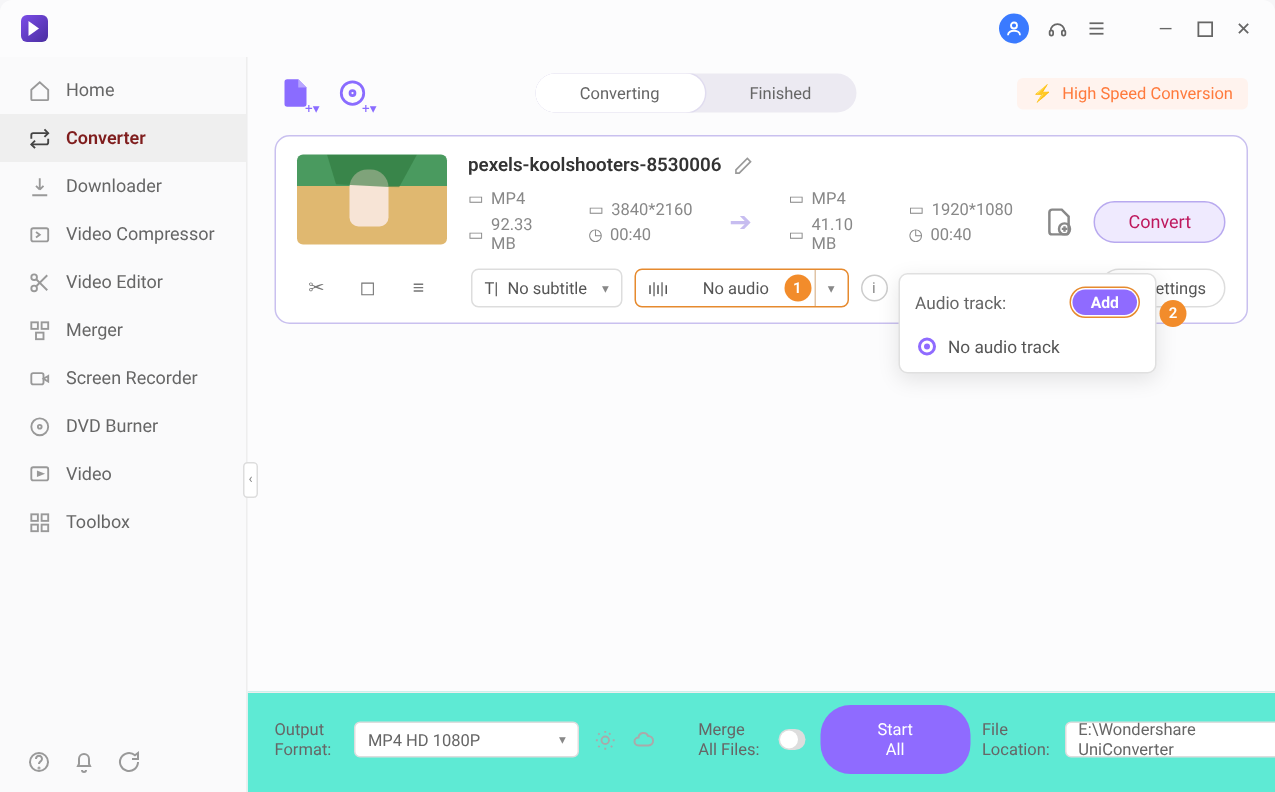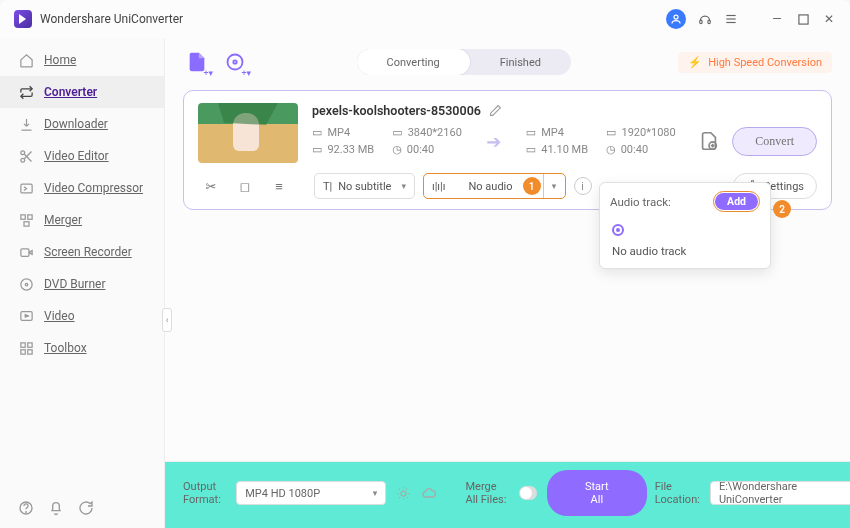--- a/index.html
+++ b/index.html
@@ -9,22 +9,22 @@
 .logo { width:18px; height:18px; border-radius:4px; background:linear-gradient(135deg,#7b4de8,#4a2ea0); position:relative; margin-right:8px; }
 .logo::after{content:"";position:absolute;left:5px;top:4px;width:0;height:0;border-left:7px solid #fff;border-top:5px solid transparent;border-bottom:5px solid transparent;}
 .app-title { font-size:12px; color:#444; }
 .titlebar-spacer { flex:1; }
 .titlebar-icons { display:flex; align-items:center; gap:12px; }
 .tcircle { width:20px; height:20px; border-radius:50%; display:flex; align-items:center; justify-content:center; }
 .tcircle.blue { background:#3a7aff; color:#fff; }
 .winbtn { width:14px; height:14px; display:flex; align-items:center; justify-content:center; color:#666; font-size:12px; }
 .body { flex:1; display:flex; min-height:0; }
 .sidebar { width:165px; background:#fafafb; border-right:1px solid #eee; display:flex; flex-direction:column; padding-top:6px; position:relative;}
-.side-item { display:flex; align-items:center; gap:10px; padding:8px 18px; font-size:12px; color:#666; cursor:pointer;text-decoration:underline; }
-.side-item.active { background:#efefef; color:#4c1d95; font-weight:600; }
+.side-item { display:flex; align-items:center; gap:10px; padding:8px 18px; font-size:12px; color:#666; cursor:pointer; }
+.side-item.active { background:#efefef; color:#7f1d1d; font-weight:600; }
 .side-icon { width:16px; height:16px; display:flex; align-items:center; justify-content:center; color:#999;}
 .side-item.active .side-icon{color:#444;}
 .collapse-handle{position:absolute;right:-8px;top:270px;width:10px;height:24px;background:#fff;border:1px solid #ddd;border-radius:3px;display:flex;align-items:center;justify-content:center;font-size:9px;color:#888;}
 .sidebar-bottom { margin-top:auto; display:flex; gap:14px; padding:12px 18px; color:#888; }
 .main { flex:1; display:flex; flex-direction:column; min-width:0;}
 .topbar { display:flex; align-items:center; height:48px; padding:0 18px; gap:10px; }
 .action-icon { width:28px; height:28px; display:flex; align-items:center; justify-content:center; color:#8a6cff; position:relative;}
 .action-icon .plus{position:absolute;right:-2px;bottom:-2px;font-size:9px;color:#8a6cff;}
 .segmented { display:flex; background:#eceaf2; border-radius:16px; overflow:hidden; height:26px; margin-left:auto; margin-right:auto;}
 .segmented > div { padding:0 30px; font-size:11px; display:flex; align-items:center; color:#666; cursor:pointer;}
@@ -36,54 +36,53 @@
 .thumb::before{content:"";position:absolute;left:35px;top:10px;width:26px;height:38px;background:#f7e4d6;border-radius:12px 12px 6px 6px;}
 .thumb::after{content:"";position:absolute;left:20px;top:0;width:60px;height:22px;background:rgba(46,120,60,.6);clip-path:polygon(0 0,100% 0,80% 100%,10% 90%);}
 .meta { flex:1; }
 .fname { font-size:12.5px; font-weight:600; color:#333; display:flex; align-items:center; gap:8px;}
 .specs { display:flex; align-items:center; margin-top:8px; gap:18px; font-size:11px; color:#888;}
 .spec-col { display:flex; flex-direction:column; gap:4px;}
 .spec-row { display:flex; align-items:center; gap:5px;}
 .arrow-mid { width:28px; height:28px; display:flex; align-items:center; justify-content:center; color:#c7bdf0; align-self:center; font-size:18px;}
 .convert-side { display:flex; align-items:center; gap:10px; margin-left:auto;}
 .gearfile { width:26px; height:26px; display:flex; align-items:center; justify-content:center; color:#888; position:relative;}
-.convert-btn { border:1px solid #b8a9ef; background:#efeafe; color:#737373; font-size:12px; padding:6px 22px; border-radius:16px; cursor:pointer;font-family:Liberation Serif, serif;}
+.convert-btn { border:1px solid #b8a9ef; background:#efeafe; color:#be185d; font-size:12px; padding:6px 22px; border-radius:16px; cursor:pointer;}
 .row2 { display:flex; align-items:center; gap:8px; margin-top:10px;}
 .mini { width:26px; height:22px; display:flex; align-items:center; justify-content:center; color:#777; font-size:13px;}
 .pill { display:flex; align-items:center; gap:6px; border:1px solid #ddd; border-radius:5px; height:26px; padding:0 8px; font-size:11px; color:#555; background:#fff;}
 .caret { margin-left:4px; font-size:9px; color:#888;}
 .callout { width:18px; height:18px; border-radius:50%; background:#f28c2b; color:#fff; font-size:10px; font-weight:600; display:flex; align-items:center; justify-content:center;}
 .audio-seg { display:flex; align-items:center; border:1.5px solid #e68a2e; border-radius:5px; height:26px; overflow:hidden;}
 .audio-seg .lbl{padding:0 8px;font-size:11px;color:#555;display:flex;align-items:center;gap:23px;}
 .audio-seg .dd { width:22px; display:flex; align-items:center; justify-content:center; border-left:1px solid #e0c4a6; height:100%; font-size:9px; color:#888;}
 .info-circ{width:18px;height:18px;border:1px solid #ccc;border-radius:50%;font-size:10px;display:flex;align-items:center;justify-content:center;color:#888;}
 .settings-pill { margin-left:auto; display:flex; align-items:center; gap:5px; border:1px solid #ddd; border-radius:14px; height:26px; padding:0 12px; font-size:11px; color:#555;}
 .dropdown { position:absolute; left:434px; top:96px; width:172px; background:#fff; border:1px solid #e0e0e0; border-radius:6px; box-shadow:0 4px 14px rgba(0,0,0,.1); padding:8px 10px 6px 10px; font-size:11.5px;}
 .dd-head { display:flex; align-items:center; justify-content:space-between; color:#666; margin-bottom:8px;}
 .add-btn { background:#8f6bff; color:#fff; border:none; border-radius:10px; font-size:10.5px; padding:2px 12px; cursor:pointer;font-weight:bold;}
 .add-wrap { display:flex; align-items:center; gap:6px; border:1.5px solid #e68a2e; border-radius:12px; padding:1px;}
-.dd-opt { display:flex; align-items:flex-start; gap:8px; padding:4px 2px; color:#555;flex-direction:column;}
+.dd-opt { display:flex; align-items:center; gap:8px; padding:4px 2px; color:#555;}
 .radio { width:12px; height:12px; border:2px solid #8f6bff; border-radius:50%; display:inline-block; position:relative;}
 .radio::after{content:"";position:absolute;left:2px;top:2px;width:4px;height:4px;background:#8f6bff;border-radius:50%;}
 .callout2 { position:absolute; left:608px; top:114px;}
 .footer { margin-top:auto; border-top:1px solid #eee; padding:8px 18px 12px 18px; display:flex; flex-direction:row; gap:8px; font-size:11px; color:#666; background:#5eead4;}
 .frow { display:flex; align-items:center; gap:10px;}
 .fselect { display:flex; align-items:center; justify-content:space-between; border:1px solid #ddd; background:#fff; border-radius:4px; height:24px; padding:0 8px; min-width:150px; font-size:11px;}
 .toggle { width:30px; height:14px; background:#ddd; border-radius:8px; position:relative;}
 .toggle::after{content:"";position:absolute;left:1px;top:1px;width:12px;height:12px;background:#fff;border-radius:50%;}
 .startall { margin-left:auto; background:#8f6bff; color:#fff; border:none; border-radius:20px; padding:10px 38px; font-size:11px; cursor:pointer;}
 svg { display:block; }
 </style>
 </head>
 <body>
 
 <div class="window">
   <div class="titlebar">
     <div class="logo"></div>
-    <div class="app-title">Wondershare UniConverter</div>
     <div class="titlebar-spacer"></div>
     <div class="titlebar-icons">
       <div class="tcircle blue">
           <svg width="12" height="12" viewBox="0 0 24 24" fill="none" stroke="#fff" stroke-width="2.5">
             <circle cx="12" cy="8" r="4"></circle>
             <path d="M4 21c0-4 4-6 8-6s8 2 8 6"></path>
           </svg>
         </div>
       <div class="winbtn">
           <svg width="16" height="16" viewBox="0 0 24 24" fill="none" stroke="#666" stroke-width="2">
@@ -135,36 +134,36 @@
           <span class="side-icon">
             <svg width="15" height="15" viewBox="0 0 24 24" fill="none" stroke="currentColor" stroke-width="2">
               <path d="M12 3v12m0 0l-4-4m4 4l4-4M4 21h16"></path>
             </svg>
           </span>
           <span>Downloader</span>
         </div>
       <div class="side-item">
           <span class="side-icon">
             <svg width="15" height="15" viewBox="0 0 24 24" fill="none" stroke="currentColor" stroke-width="2">
+              <rect x="3" y="5" width="18" height="14" rx="2"></rect>
+              <path d="M8 9l4 3-4 3"></path>
+            </svg>
+          </span>
+          <span>Video Compressor</span>
+        </div>
+      <div class="side-item">
+          <span class="side-icon">
+            <svg width="15" height="15" viewBox="0 0 24 24" fill="none" stroke="currentColor" stroke-width="2">
               <circle cx="6" cy="6" r="3"></circle>
               <circle cx="6" cy="18" r="3"></circle>
               <line x1="20" y1="4" x2="8.5" y2="15.5"></line>
               <line x1="20" y1="20" x2="8.5" y2="8.5"></line>
             </svg>
           </span>
           <span>Video Editor</span>
-        </div>
-      <div class="side-item">
-          <span class="side-icon">
-            <svg width="15" height="15" viewBox="0 0 24 24" fill="none" stroke="currentColor" stroke-width="2">
-              <rect x="3" y="5" width="18" height="14" rx="2"></rect>
-              <path d="M8 9l4 3-4 3"></path>
-            </svg>
-          </span>
-          <span>Video Compressor</span>
         </div>
       <div class="side-item">
           <span class="side-icon">
             <svg width="15" height="15" viewBox="0 0 24 24" fill="none" stroke="currentColor" stroke-width="2">
               <rect x="3" y="3" width="7" height="7"></rect>
               <rect x="14" y="3" width="7" height="7"></rect>
               <rect x="8" y="14" width="8" height="7"></rect>
             </svg>
           </span>
           <span>Merger</span>

